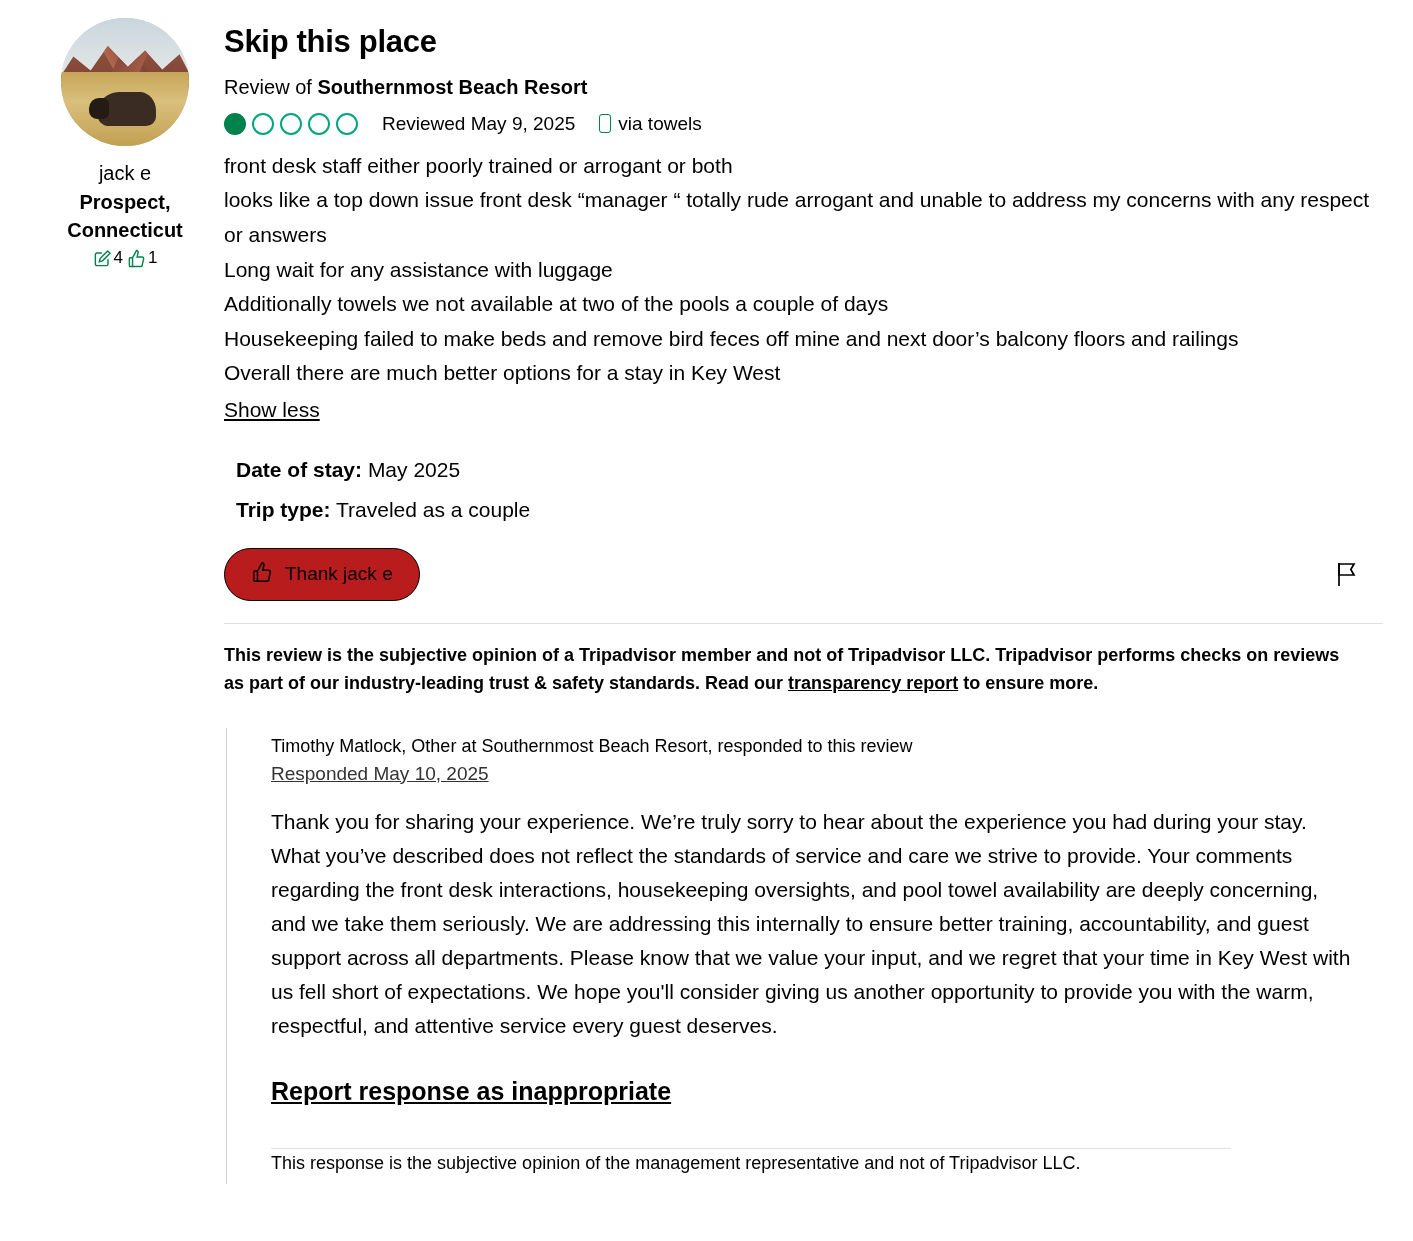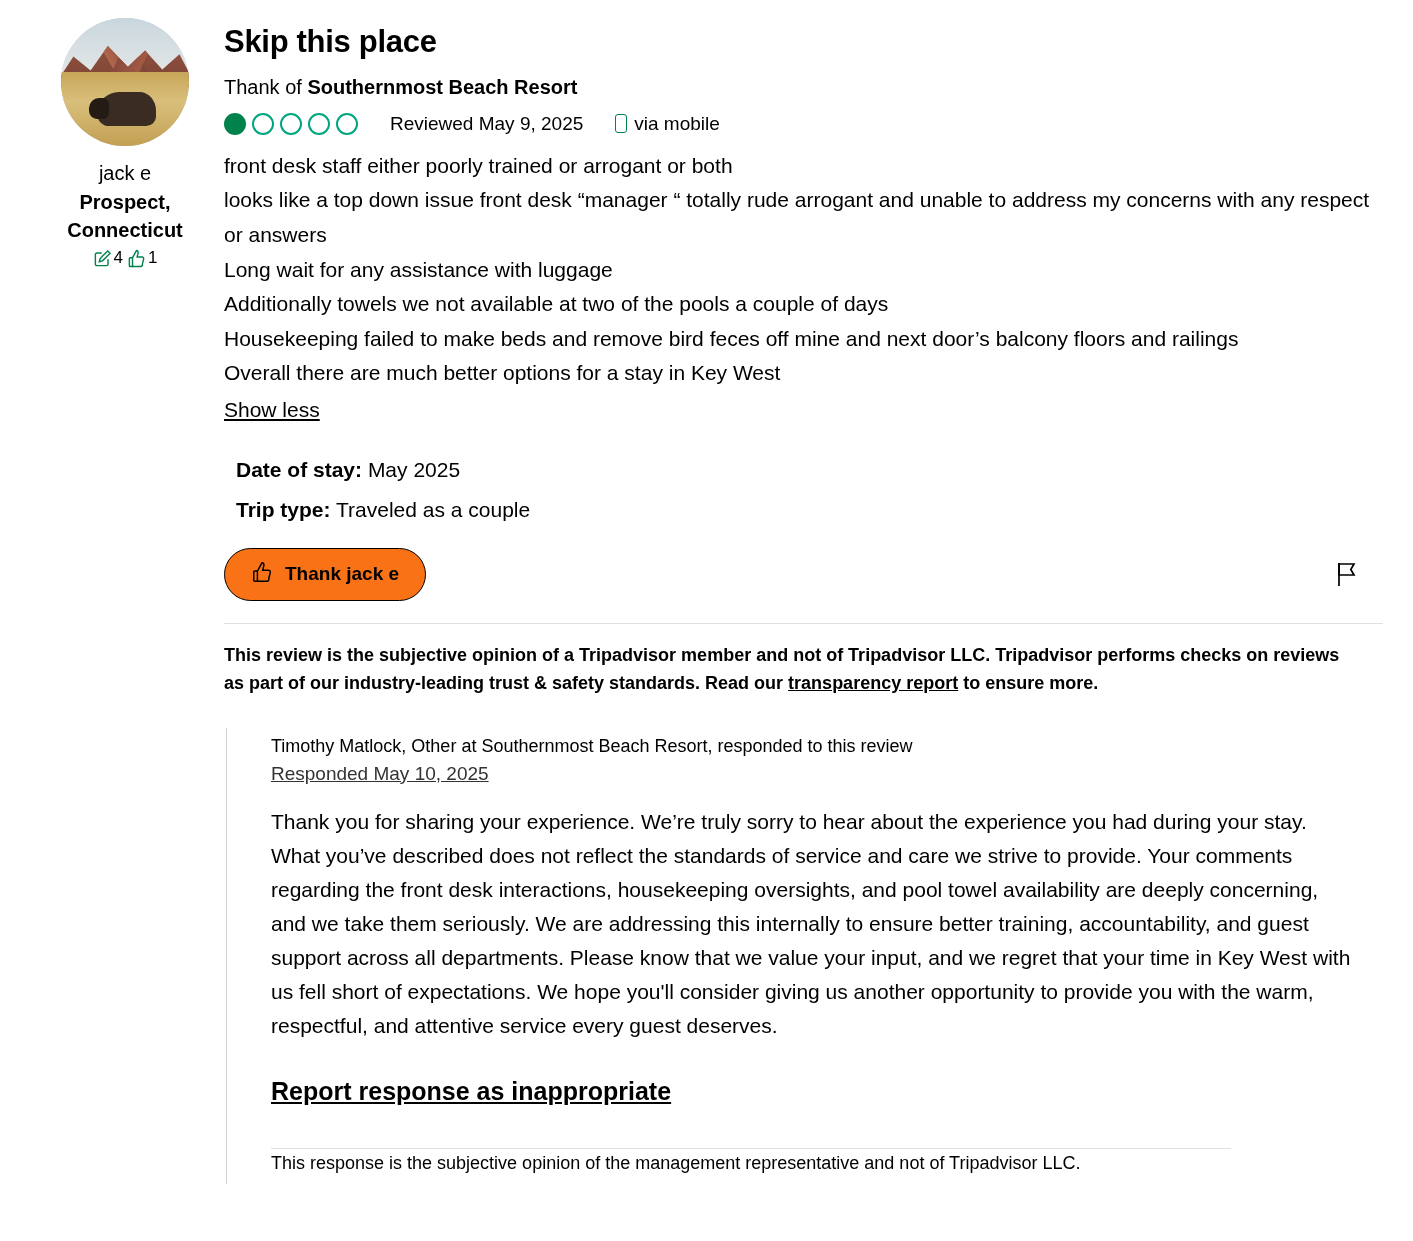--- a/index.html
+++ b/index.html
@@ -111,21 +111,21 @@
   }
   .review-of {
     font-size: 20px;
     margin-bottom: 14px;
     color: #000;
   }
   .review-of b { font-weight: bold; }
 
   .rating-row {
     display: flex;
-    gap: 12px;
+    gap: 4px;
     margin-bottom: 14px;
   }
   .bubbles { display: flex; gap: 6px; align-items: center; }
   .bubble {
     width: 22px; height: 22px;
     border-radius: 50%;
     border: 2.5px solid #00a680;
     background: #fff;
   }
   .bubble.filled { background: #00824d; border-color: #00824d; }
@@ -179,24 +179,24 @@
     justify-content: space-between;
     margin: 26px 0 22px 0;
     padding-right: 20px;
   }
   .thank-btn {
     display: inline-flex;
     align-items: center;
     gap: 12px;
     border: 1.6px solid #000;
     border-radius: 30px;
-    background: #f97316;
+    background: #b91c1c;
     padding: 12px 26px;
     font-size: 19px;
-    font-weight: bold;
+    font-weight: normal;
     font-family: "Liberation Sans", sans-serif;
     cursor: pointer;
     color: #000;
   }
   .flag-btn {
     background: none;
     border: none;
     cursor: pointer;
     padding: 4px;
     line-height: 0;
@@ -295,35 +295,35 @@
         <span>1</span>
       </span>
     </div>
   </div>
 
   <div class="content-col">
 
     <h1 class="review-title">Skip this place</h1>
 
     <div class="review-of">
-      <span>Thank of </span><b>Southernmost Beach Resort</b>
+      <span>Review of </span><b>Southernmost Beach Resort</b>
     </div>
 
     <div class="rating-row">
       <div class="bubbles">
         <span class="bubble filled"></span>
         <span class="bubble"></span>
         <span class="bubble"></span>
         <span class="bubble"></span>
         <span class="bubble"></span>
       </div>
       <span class="reviewed-date">Reviewed May 9, 2025</span>
       <span class="via-mobile">
         <span class="phone-glyph"></span>
-        <span>via mobile</span>
+        <span>via towels</span>
       </span>
     </div>
 
     <div class="review-body">front desk staff either poorly trained or arrogant or both
 looks like a top down issue front desk “manager “ totally rude arrogant and unable to address my concerns with any respect or answers
 Long wait for any assistance with luggage
 Additionally towels we not available at two of the pools a couple of days
 Housekeeping failed to make beds and remove bird feces off mine and next door’s balcony floors and railings
 Overall there are much better options for a stay in Key West</div>
     <span class="show-less">Show less</span>

